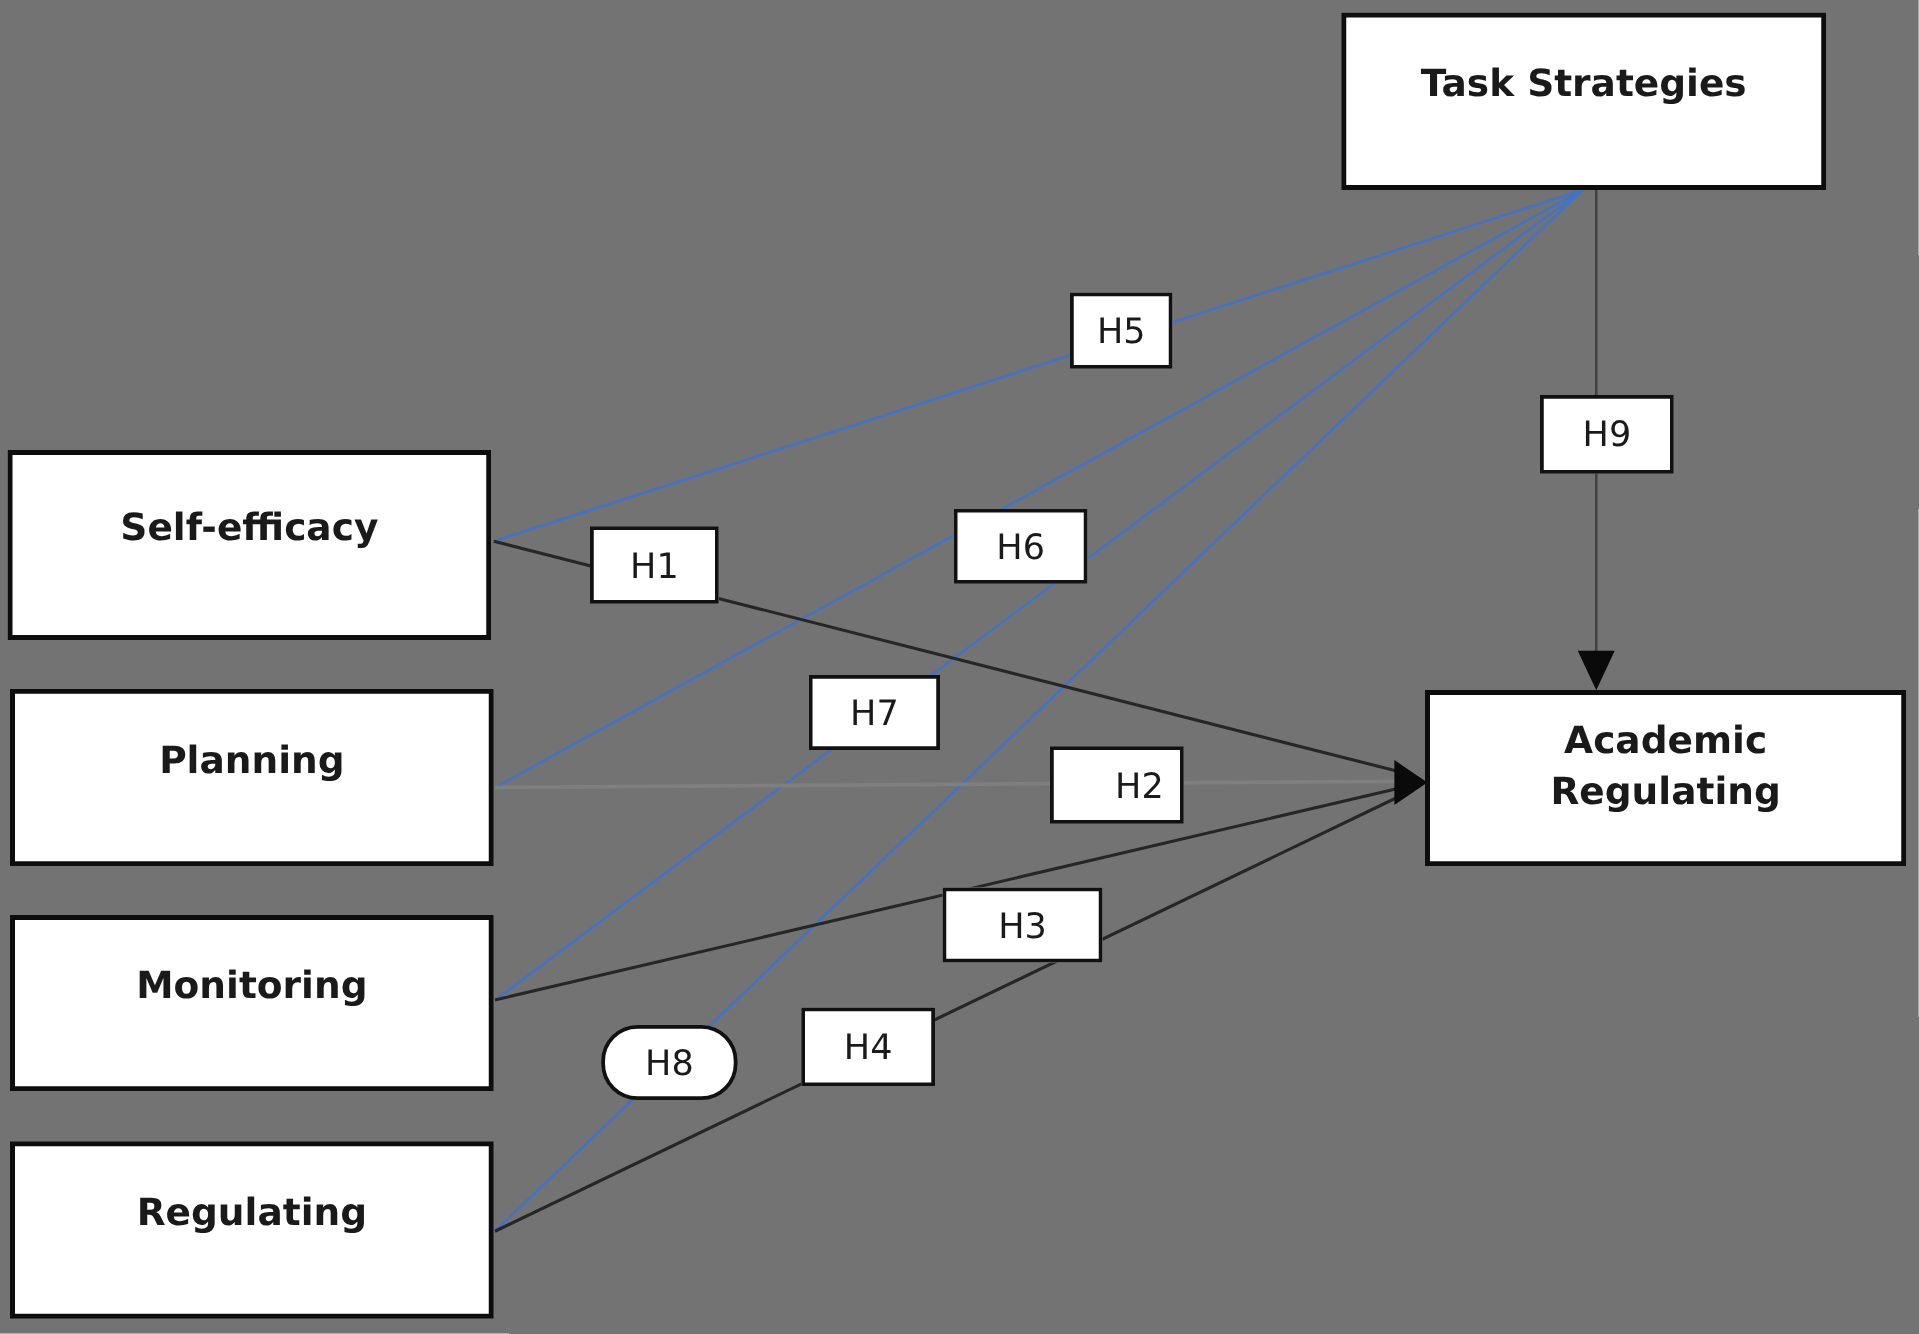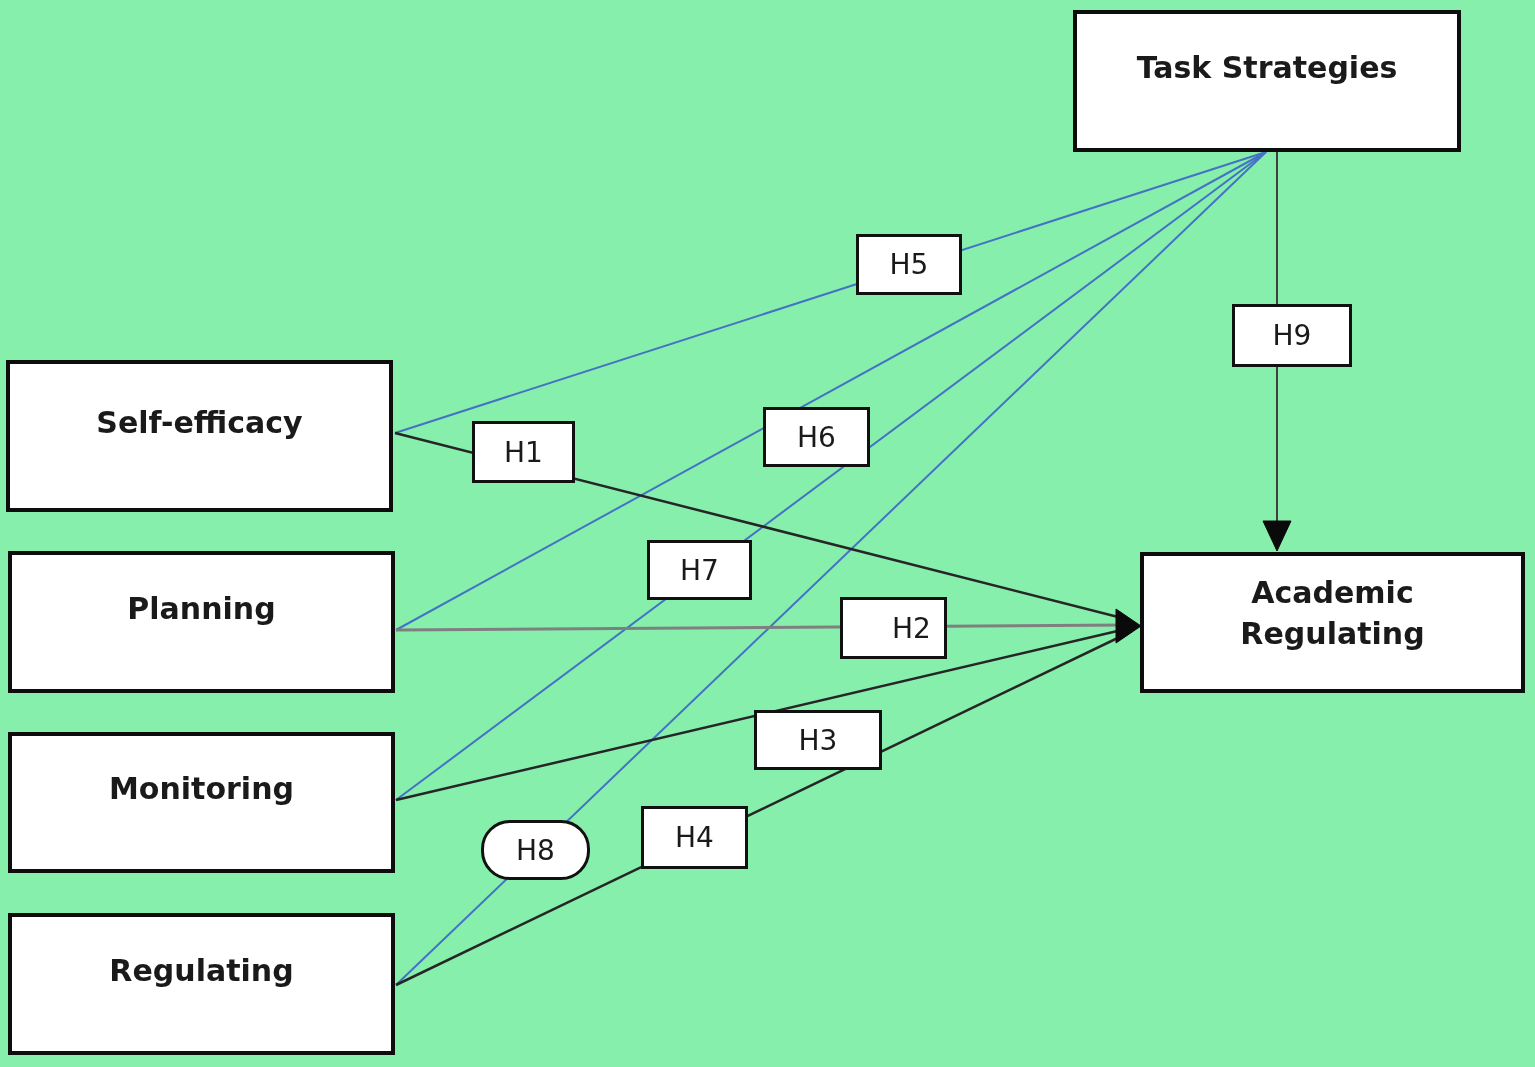--- a/index.html
+++ b/index.html
@@ -5,21 +5,21 @@
   html, body {
     margin: 0;
     padding: 0;
     background: #ffffff;
     font-family: "DejaVu Sans", "Liberation Sans", sans-serif;
   }
   #canvas {
     position: relative;
     width: 1535px;
     height: 1067px;
-    background: #86efac;
+    background: #737373;
     overflow: hidden;
   }
   #edges {
     position: absolute;
     left: 0; top: 0;
     width: 1535px;
     height: 1067px;
     z-index: 1;
   }
   .edge-blue  { stroke: #4472C4; stroke-width: 2;   fill: none; }
@@ -112,23 +112,23 @@
   </div>
 
   <div class="hbox" style="left:472px; top:421px; width:103px; height:62px;">H1</div>
 
   <div class="hbox" style="left:840px; top:597px; width:107px; height:62px;padding-left:36px;">H2</div>
 
   <div class="hbox" style="left:754px; top:710px; width:128px; height:60px;">H3</div>
 
   <div class="hbox" style="left:641px; top:806px; width:107px; height:63px;">H4</div>
 
-  <div class="hbox" style="left:856px; top:234px; width:106px; height:61px;">H5</div>
+  <div class="hbox" style="left:856px; top:234px; width:82px; height:61px;">H5</div>
 
   <div class="hbox" style="left:763px; top:363px; width:107px; height:60px;margin-top:44px;">H6</div>
 
   <div class="hbox" style="left:647px; top:540px; width:105px; height:60px;">H7</div>
 
   <div class="hbox" style="left:481px; top:820px; width:109px; height:60px;border-radius:29px;">H8</div>
 
-  <div class="hbox" style="left:1232px; top:304px; width:120px; height:63px;">H9</div>
+  <div class="hbox" style="left:1232px; top:316px; width:107px; height:63px;">H9</div>
 
 </div>
 
 </body></html>

